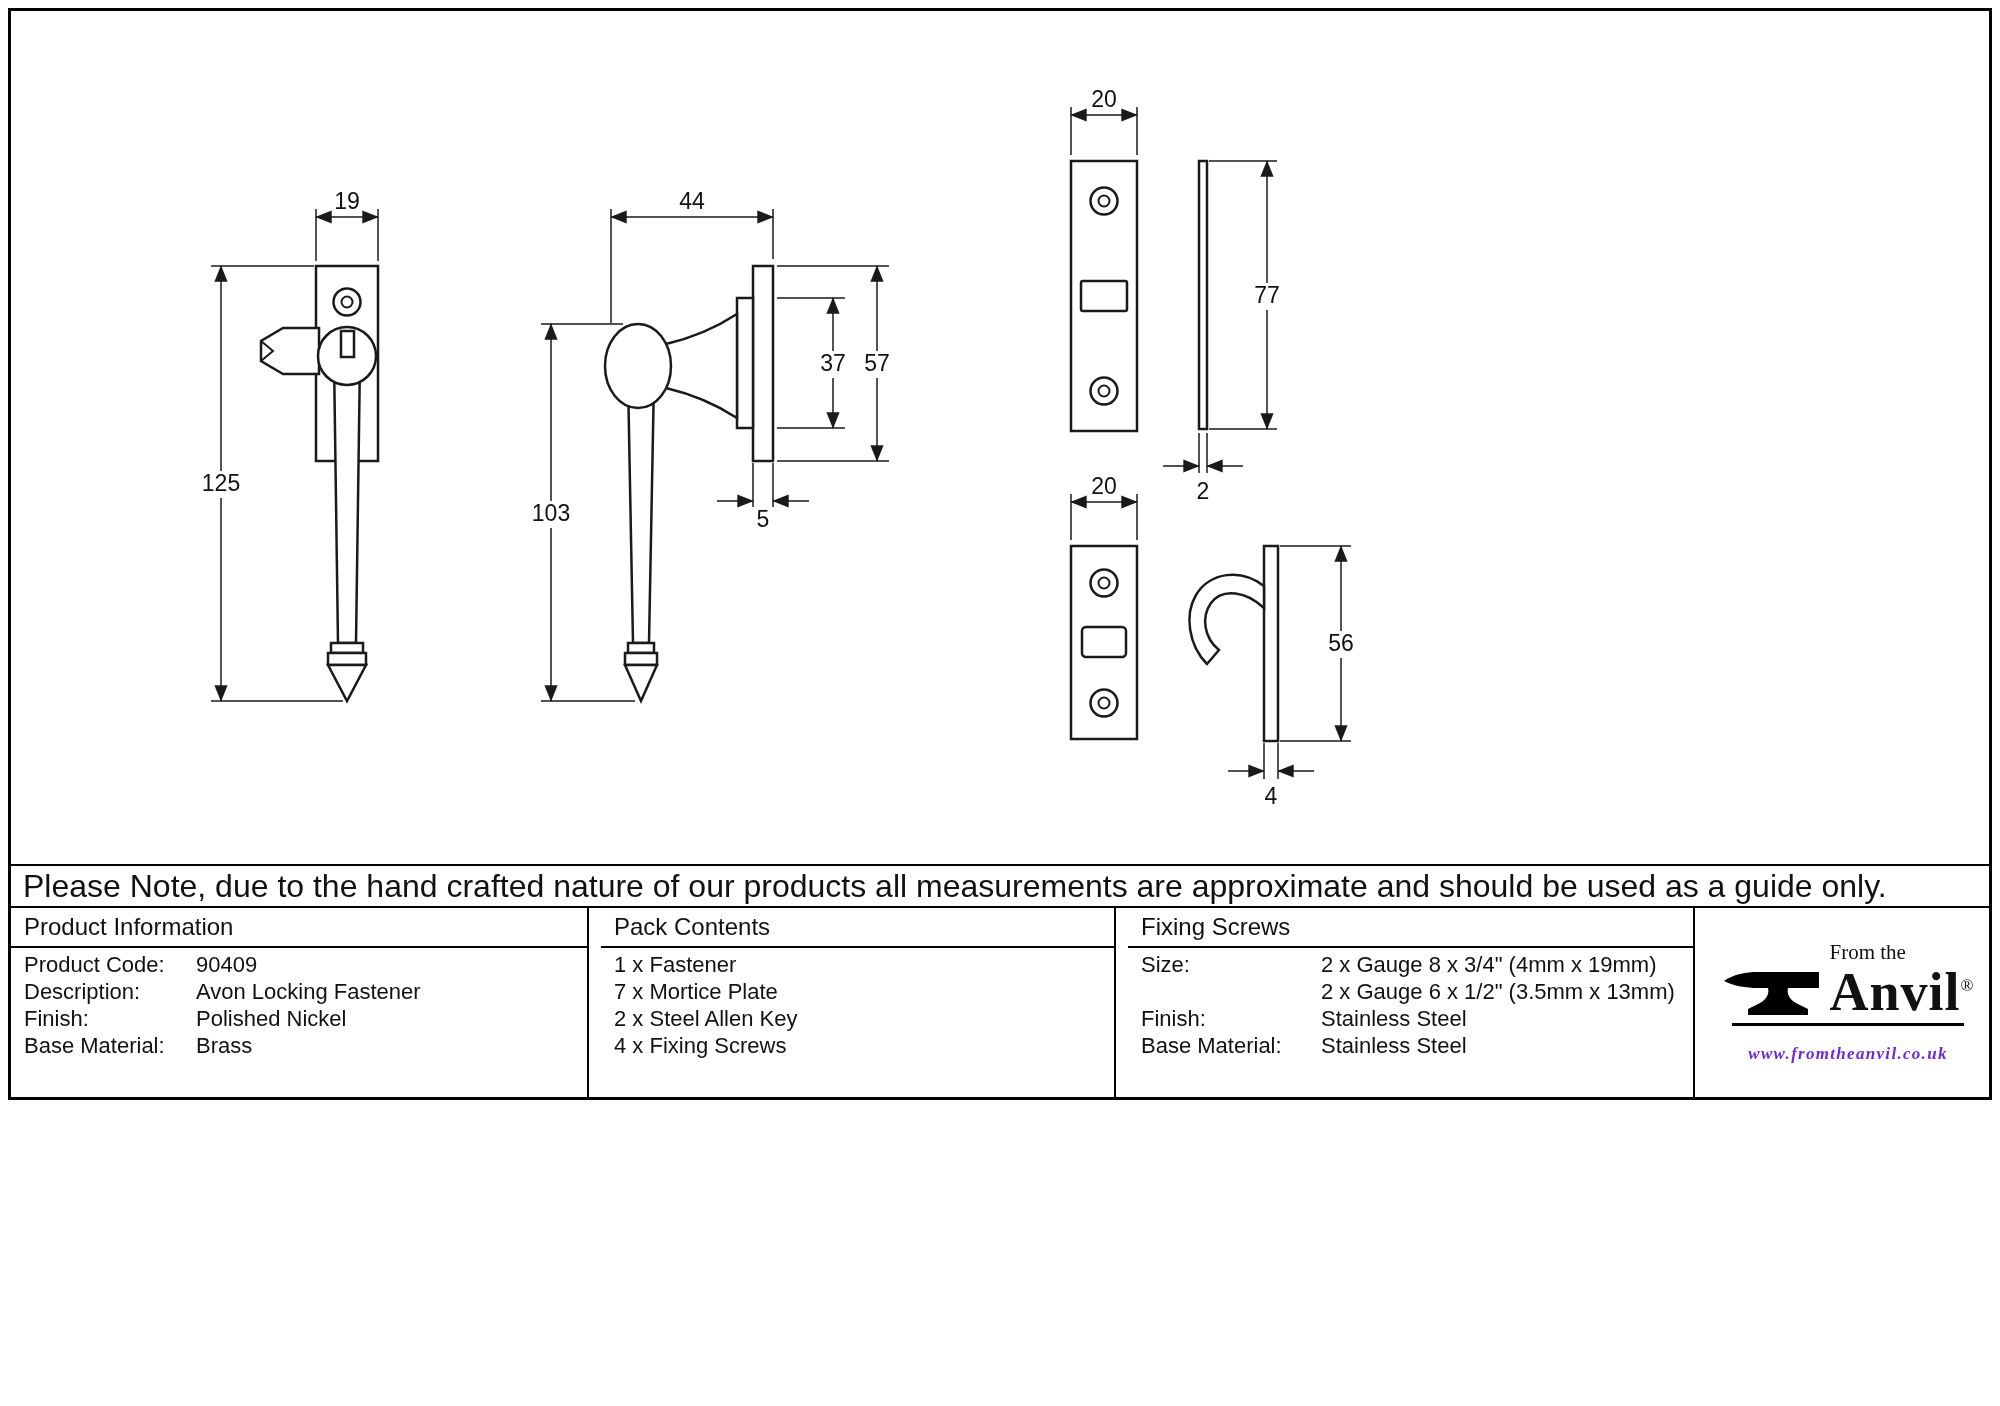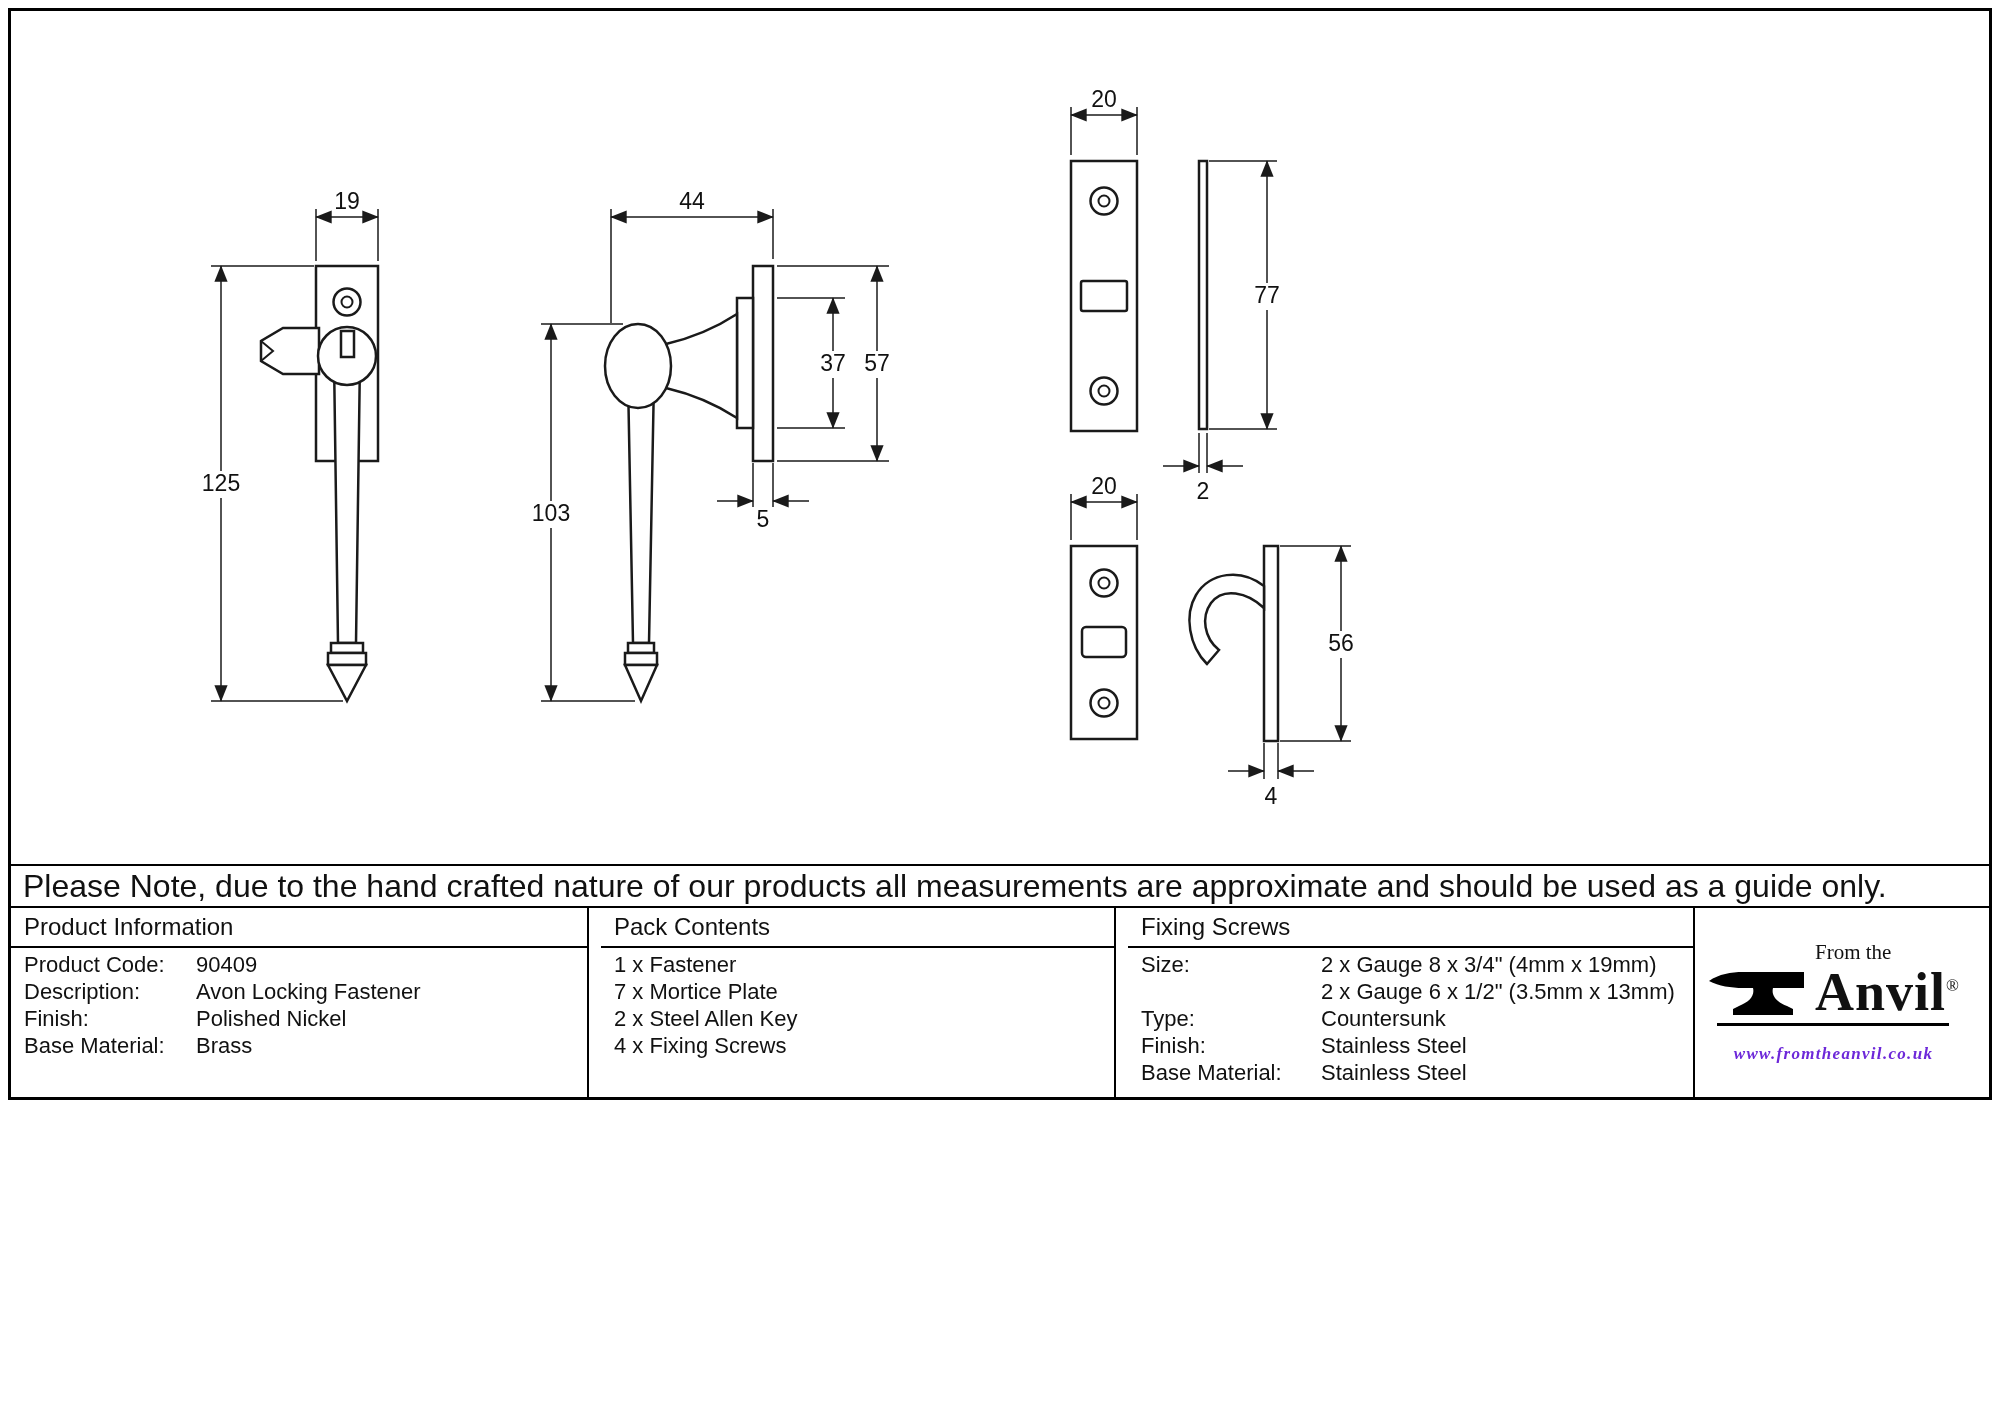--- a/index.html
+++ b/index.html
@@ -37,21 +37,21 @@
     font-size:24px;
   }
   .col-body { padding-top:3px; }
   .kv {
     display:grid; grid-template-columns:172px 1fr;
     padding-left:13px; line-height:27px; font-size:22px;
   }
   .kv-wide { grid-template-columns:180px 1fr; }
   .pi { padding-left:13px; line-height:27px; font-size:22px; }
 
-  .logo-col { align-items:flex-start; justify-content:center; }
+  .logo-col { align-items:center; justify-content:center; }
   .logo { display:flex; flex-direction:column; align-items:center; }
   .logo-top { display:flex; flex-direction:row; align-items:flex-end; gap:8px; }
   .anvil-icon { width:100px; height:52px; }
   .logo-words { display:flex; flex-direction:column; line-height:1; }
   .from-the { font-family:"Liberation Serif", serif; font-size:21px; margin-bottom:2px; }
   .anvil-word { font-family:"Liberation Serif", serif; font-size:54px; font-weight:700; letter-spacing:1px; }
   .anvil-word sup { font-size:17px; font-weight:400; vertical-align:super; }
   .logo-rule { width:232px; border-top:3px solid #000; margin-top:4px; }
   .logo-url {
     margin-top:18px; font-size:17px; font-weight:600; letter-spacing:1.3px;
@@ -269,24 +269,20 @@
       <div class="col-body">
         <div class="kv kv-wide">
           <span>Size:</span>
           <span>2 x Gauge 8 x 3/4" (4mm x 19mm)</span>
         </div>
         <div class="kv kv-wide">
           <span></span>
           <span>2 x Gauge 6 x 1/2" (3.5mm x 13mm)</span>
         </div>
         <div class="kv kv-wide">
-          <span>Type:</span>
-          <span>Countersunk</span>
-        </div>
-        <div class="kv kv-wide">
           <span>Finish:</span>
           <span>Stainless Steel</span>
         </div>
         <div class="kv kv-wide">
           <span>Base Material:</span>
           <span>Stainless Steel</span>
         </div>
       </div>
     </section>
 

